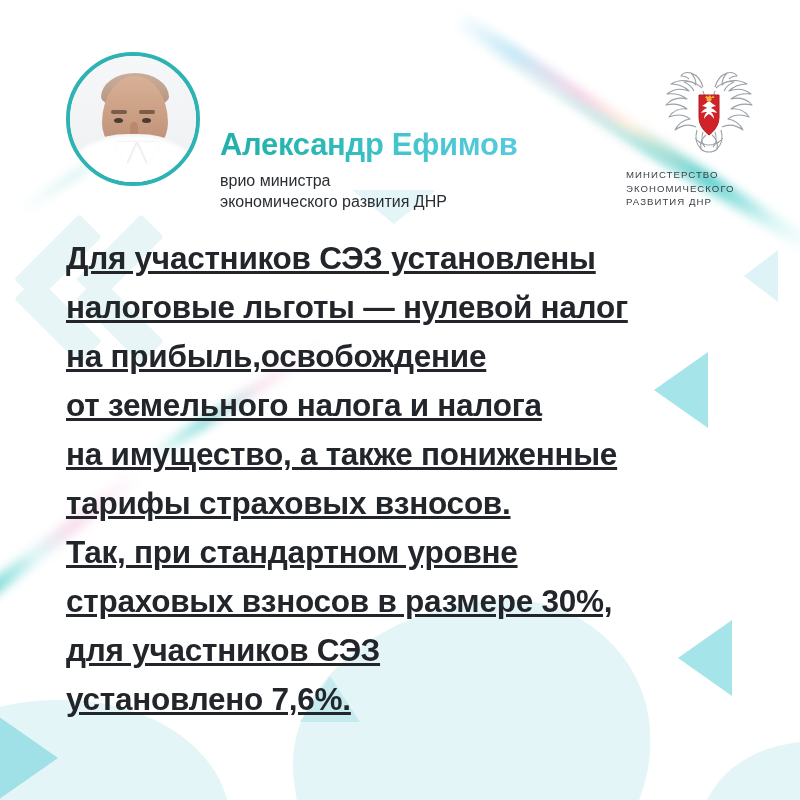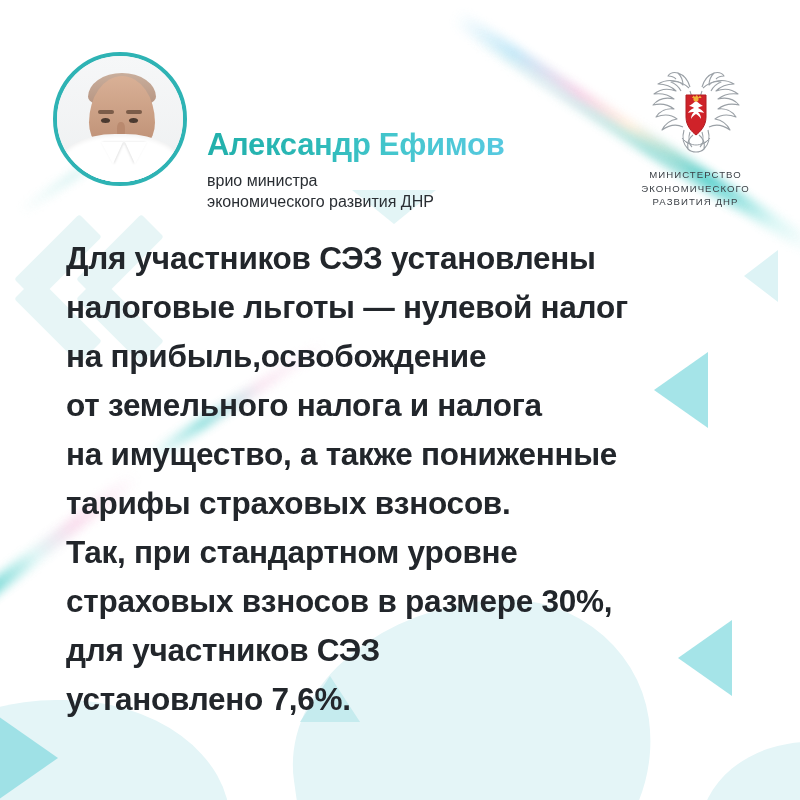--- a/index.html
+++ b/index.html
@@ -196,21 +196,21 @@
     top: 250px;
     width: 0; height: 0;
     border-top: 26px solid transparent;
     border-bottom: 26px solid transparent;
     border-right: 34px solid #ddf3f5;
   }
 
   
   .header {
     position: absolute;
-    left: 1px; right: 0;
+    left: 14px; right: 0;
     top: 48px;
     height: 150px;
   }
 
   .avatar {
     position: absolute;
     left: 52px;
     top: 4px;
     width: 134px;
     height: 134px;
@@ -341,21 +341,21 @@
     color: #2a2e33;
     white-space: pre-line;
   }
 
   
   .ministry {
     position: absolute;
     left: 612px;
     top: 10px;
     width: 165px;
-    text-align: center;
+    text-align: left;
   }
   .ministry .emblem {
     display: block;
     margin: 0 auto 6px;
   }
   .ministry .caption {
     font-size: 9.6px;
     letter-spacing: 1.05px;
     line-height: 1.42;
     color: #3a3f45;
@@ -368,20 +368,21 @@
     position: absolute;
     left: 66px;
     top: 234px;
     width: 700px;
     font-size: 31.5px;
     line-height: 49px;
     font-weight: bold;
     color: #22262b;
     letter-spacing: -0.25px;
     white-space: pre-line;
+    text-decoration: underline;
   }
 </style>
 </head>
 <body>
 
 <div class="card">
 
   <div class="bg">
     <div class="blob blob-main"></div>
     <div class="blob blob-left"></div>

